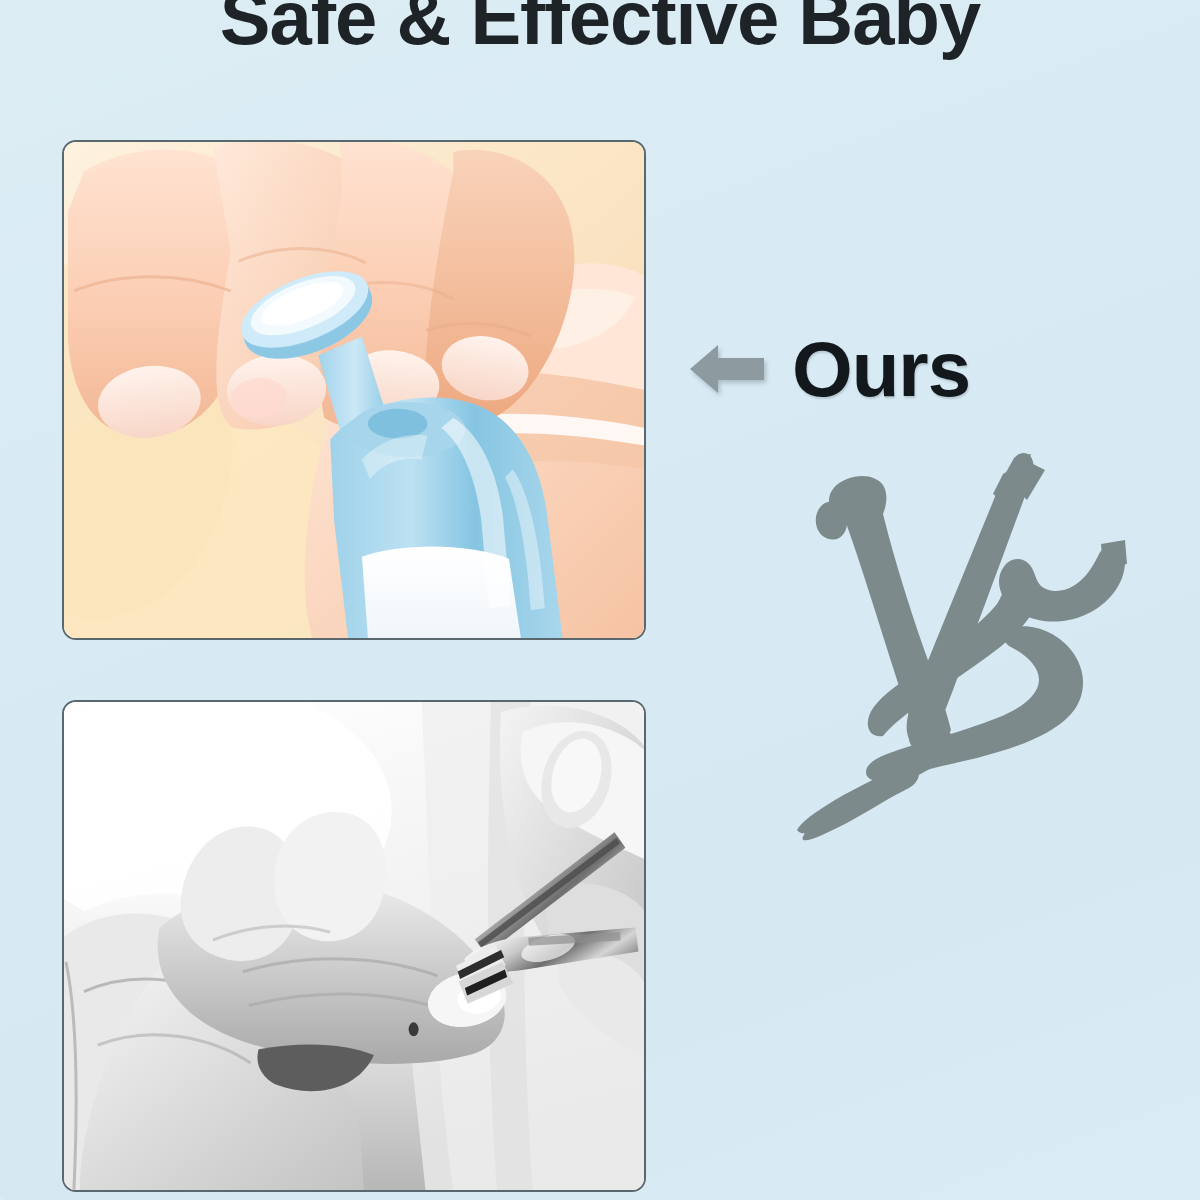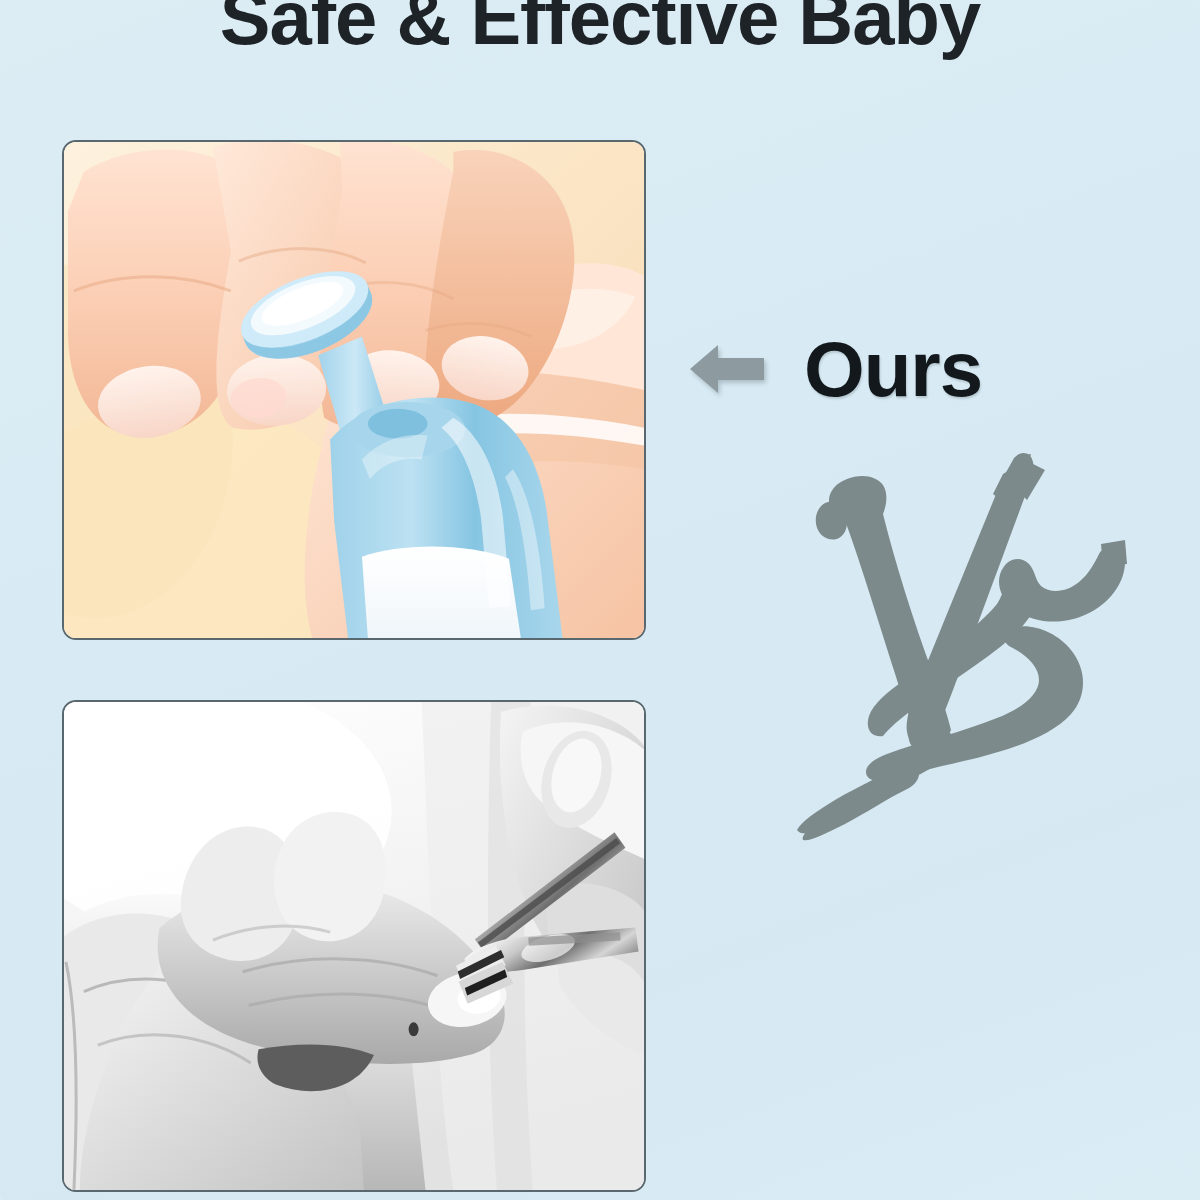--- a/index.html
+++ b/index.html
@@ -60,21 +60,21 @@
     width: 584px;
     height: 492px;
   }
   .photo-frame svg { display: block; width: 100%; height: 100%; }
 
   
   .callout {
     position: absolute;
     display: flex;
     align-items: center;
-    gap: 40px;
+    gap: 28px;
   }
   .callout.ours   { left: 690px; top: 330px; }
   .callout.others { left: 690px; top: 945px; }
 
   .arrow-icon {
     width: 74px;
     height: 56px;
     flex: 0 0 auto;
     filter: drop-shadow(2px 3px 2px rgba(70,90,100,0.30));
   }

